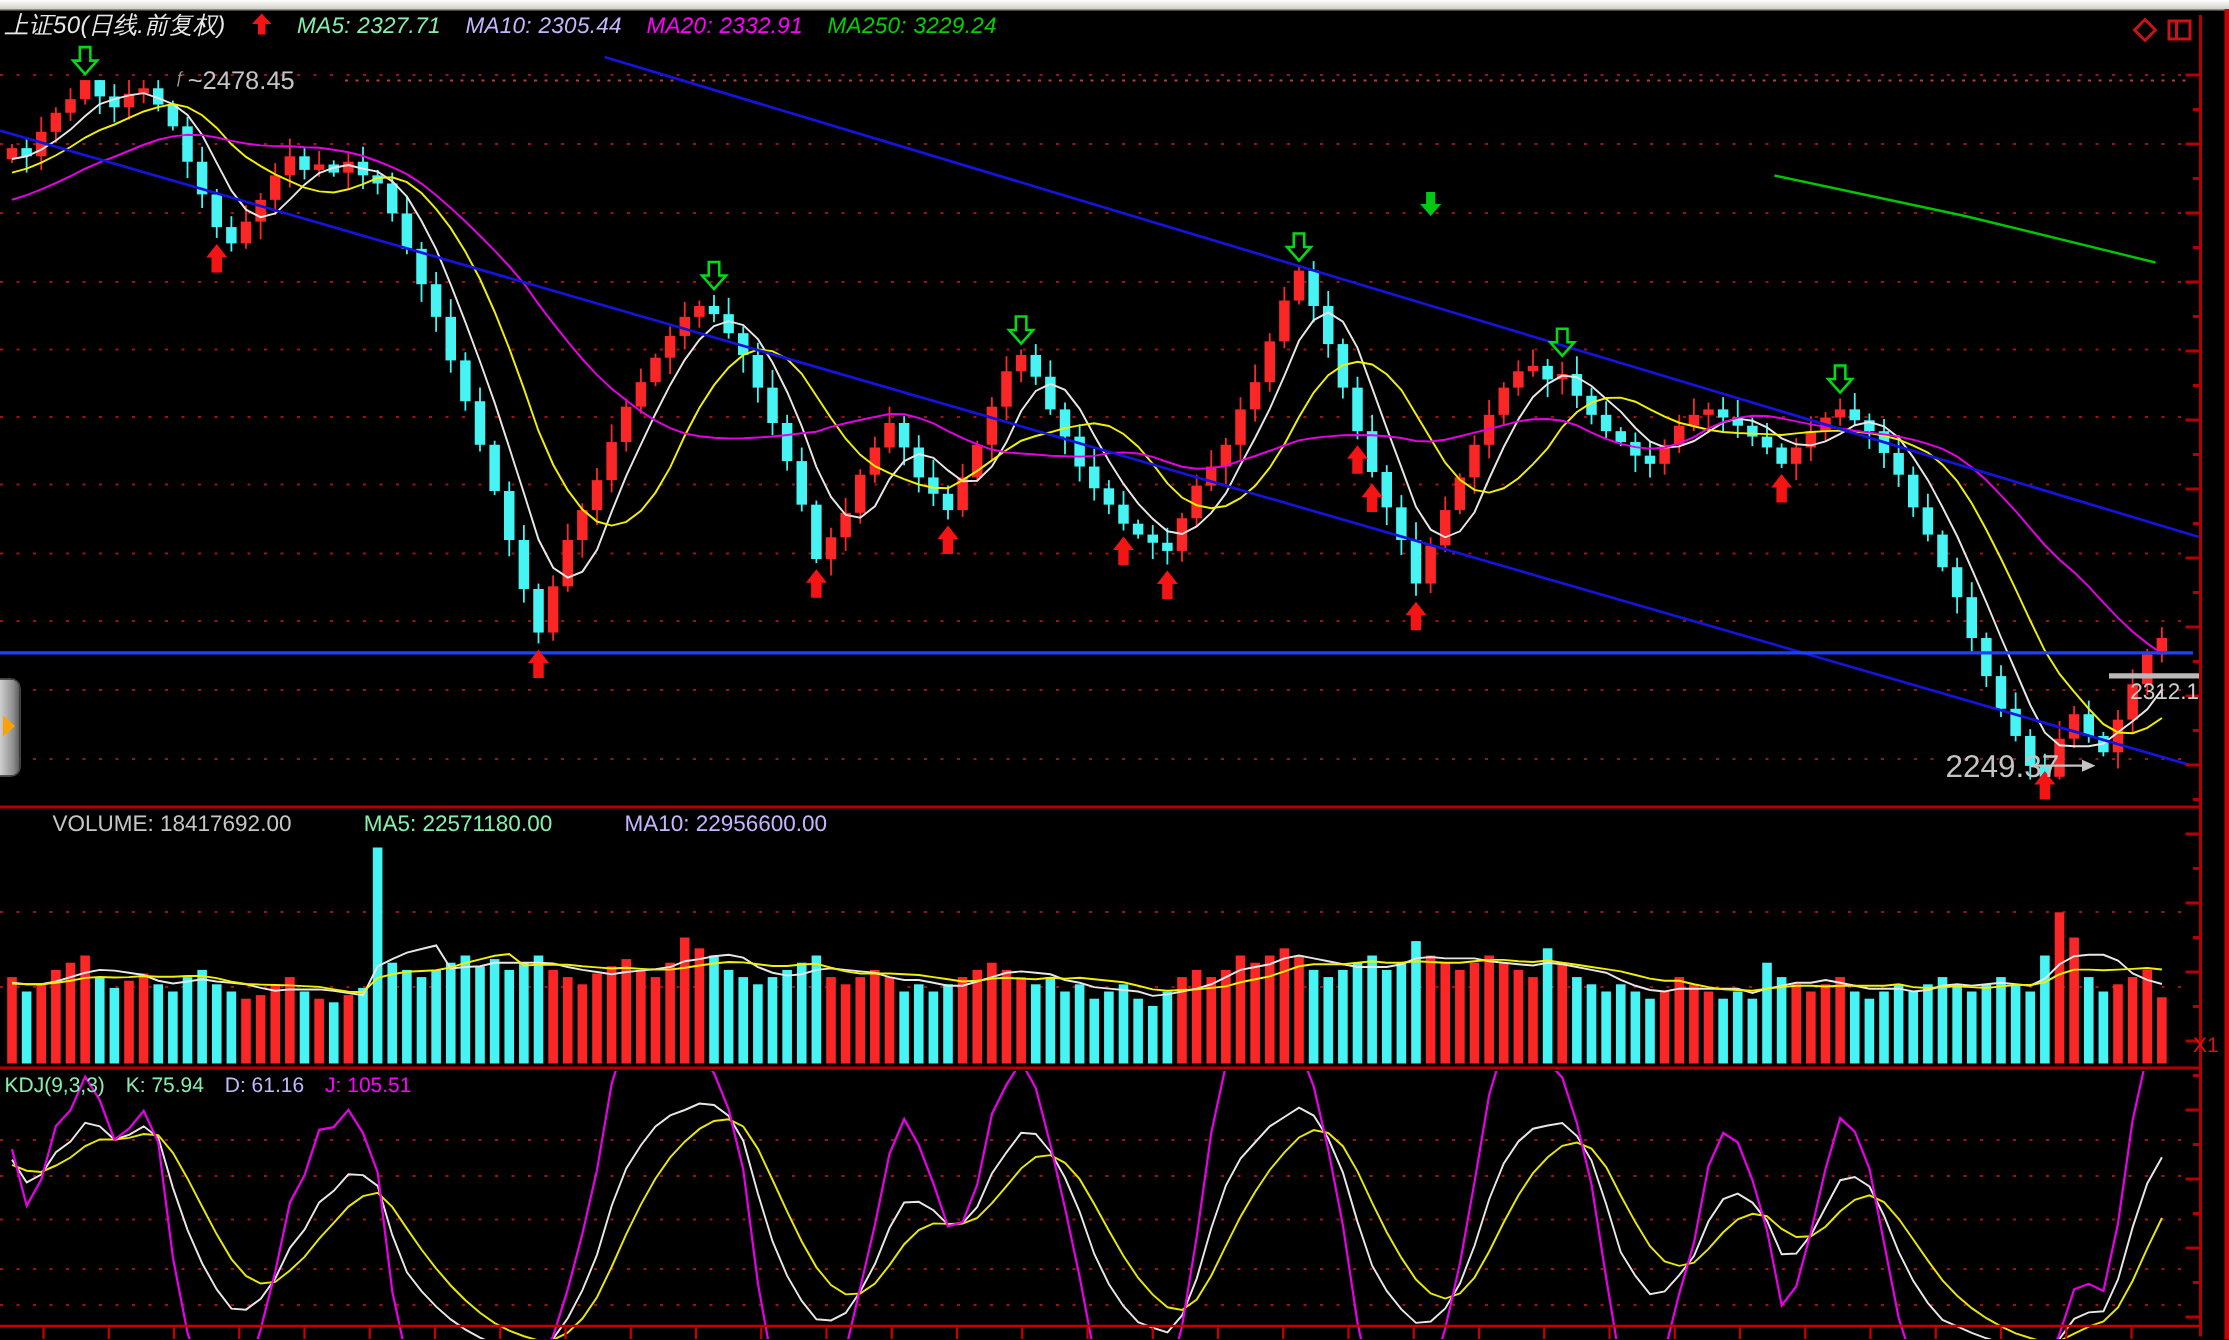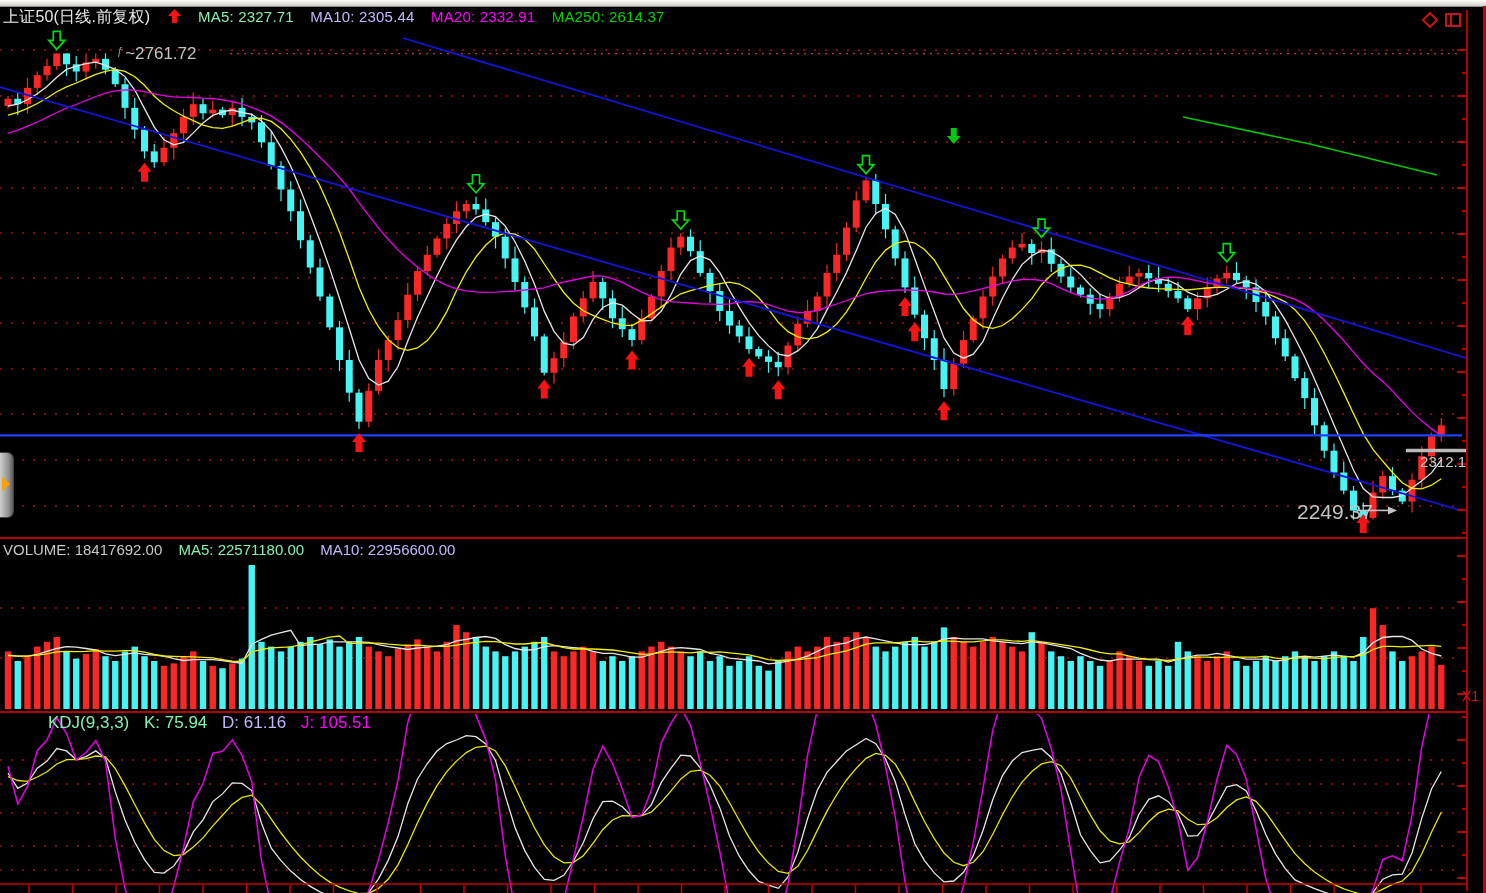--- a/index.html
+++ b/index.html
@@ -2,30 +2,30 @@
 <html><head>
 <meta charset="utf-8">
 <style>
   html,body{margin:0;padding:0;background:#000;}
   .stage{position:relative;width:1486px;height:893px;background:#000;overflow:hidden;
          font-family:"Liberation Sans","DejaVu Sans",sans-serif;}
   .top-strip{position:absolute;left:0;top:0;width:1486px;height:6px;
              background:linear-gradient(#ffffff,#d2cfc8);border-bottom:1px solid #8f8d86;}
   .hdr{position:absolute;left:3px;top:8px;height:18px;line-height:18px;font-size:15px;
        white-space:nowrap;z-index:5;letter-spacing:.2px;}
-  .hdr span{margin-right:12px;}
+  .hdr span{margin-right:12px;font-style:italic;}
   .sym{color:#e8e8e8;font-size:16px;}
   .c-white{color:#86efac;} .c-yellow{color:#c4b5fd;} .c-mag{color:#ff00ff;} .c-green{color:#00d200;}
   .c-gray{color:#c6c6c6;}
   .sig-arrow{display:inline-block;vertical-align:-2px;margin-right:8px;}
   .vol-hdr{position:absolute;left:3px;top:541px;height:18px;line-height:18px;font-size:15px;
            white-space:nowrap;z-index:5;}
-  .vol-hdr span{margin-right:12px;}
-  .kdj-hdr{position:absolute;left:3px;top:714px;height:18px;line-height:18px;font-size:17px;
-           white-space:nowrap;z-index:5;margin-left:45px;}
+  .vol-hdr span{margin-right:12px;margin-left:32px;}
+  .kdj-hdr{position:absolute;left:3px;top:714px;height:18px;line-height:18px;font-size:14px;
+           white-space:nowrap;z-index:5;}
   .kdj-hdr span{margin-right:10px;}
   .anno{position:absolute;z-index:6;white-space:nowrap;}
   .hi-label{left:117px;top:44px;font-size:17px;color:#c4c4c4;}
   .hi-flag{font-size:11px;vertical-align:4px;margin-right:2px;color:#9a9a9a;}
   .lo-label{left:1297px;top:500px;font-size:21px;color:#c4c4c4;}
   .last-label{left:1402px;top:453px;width:64px;text-align:right;font-size:15px;color:#cccccc;}
   .x1-label{left:1462px;top:688px;font-size:14px;color:#e01010;font-weight:normal;}
   .win-icons{position:absolute;left:1421px;top:11px;z-index:6;display:flex;gap:5px;}
   .chart-svg{position:absolute;left:0;top:0;z-index:2;}
   .left-tab{position:absolute;left:0;top:452px;width:13px;height:64px;z-index:7;
@@ -45,21 +45,21 @@
   <div class="hdr">
     <span class="sym">上证50(日线.前复权)</span>
     <span class="sig-arrow">
       <svg width="15" height="16">
           <path d="M1,8 L7.5,1 L14,8 L10,8 L10,15 L5,15 L5,8 Z" fill="#f51414"></path>
         </svg>
     </span>
     <span class="c-white">MA5: 2327.71</span>
     <span class="c-yellow">MA10: 2305.44</span>
     <span class="c-mag">MA20: 2332.91</span>
-    <span class="c-green">MA250: 2614.37</span>
+    <span class="c-green">MA250: 3229.24</span>
   </div>
 
   <div class="win-icons">
     <span>
       <svg width="18" height="18">
           <path d="M9,2 L16,9 L9,16 L2,9 Z" fill="none" stroke="#c81414" stroke-width="2"></path>
         </svg>
     </span>
     <span>
       <svg width="18" height="18">
@@ -668,21 +668,21 @@
     <span class="c-yellow">MA10: 22956600.00</span>
   </div>
 
   <div class="kdj-hdr">
     <span class="c-white">KDJ(9,3,3)</span>
     <span class="c-white">K: 75.94</span>
     <span class="c-yellow">D: 61.16</span>
     <span class="c-mag">J: 105.51</span>
   </div>
 
-  <div class="anno hi-label"><span class="hi-flag">ƒ</span><span>~2761.72</span></div>
+  <div class="anno hi-label"><span class="hi-flag">ƒ</span><span>~2478.45</span></div>
   <div class="anno lo-label">2249.37</div>
   <div class="anno last-label">2312.1</div>
   <div class="anno x1-label">X1</div>
 
   <div class="left-tab">
     <div class="tri"></div>
   </div>
 
 </div>
 

